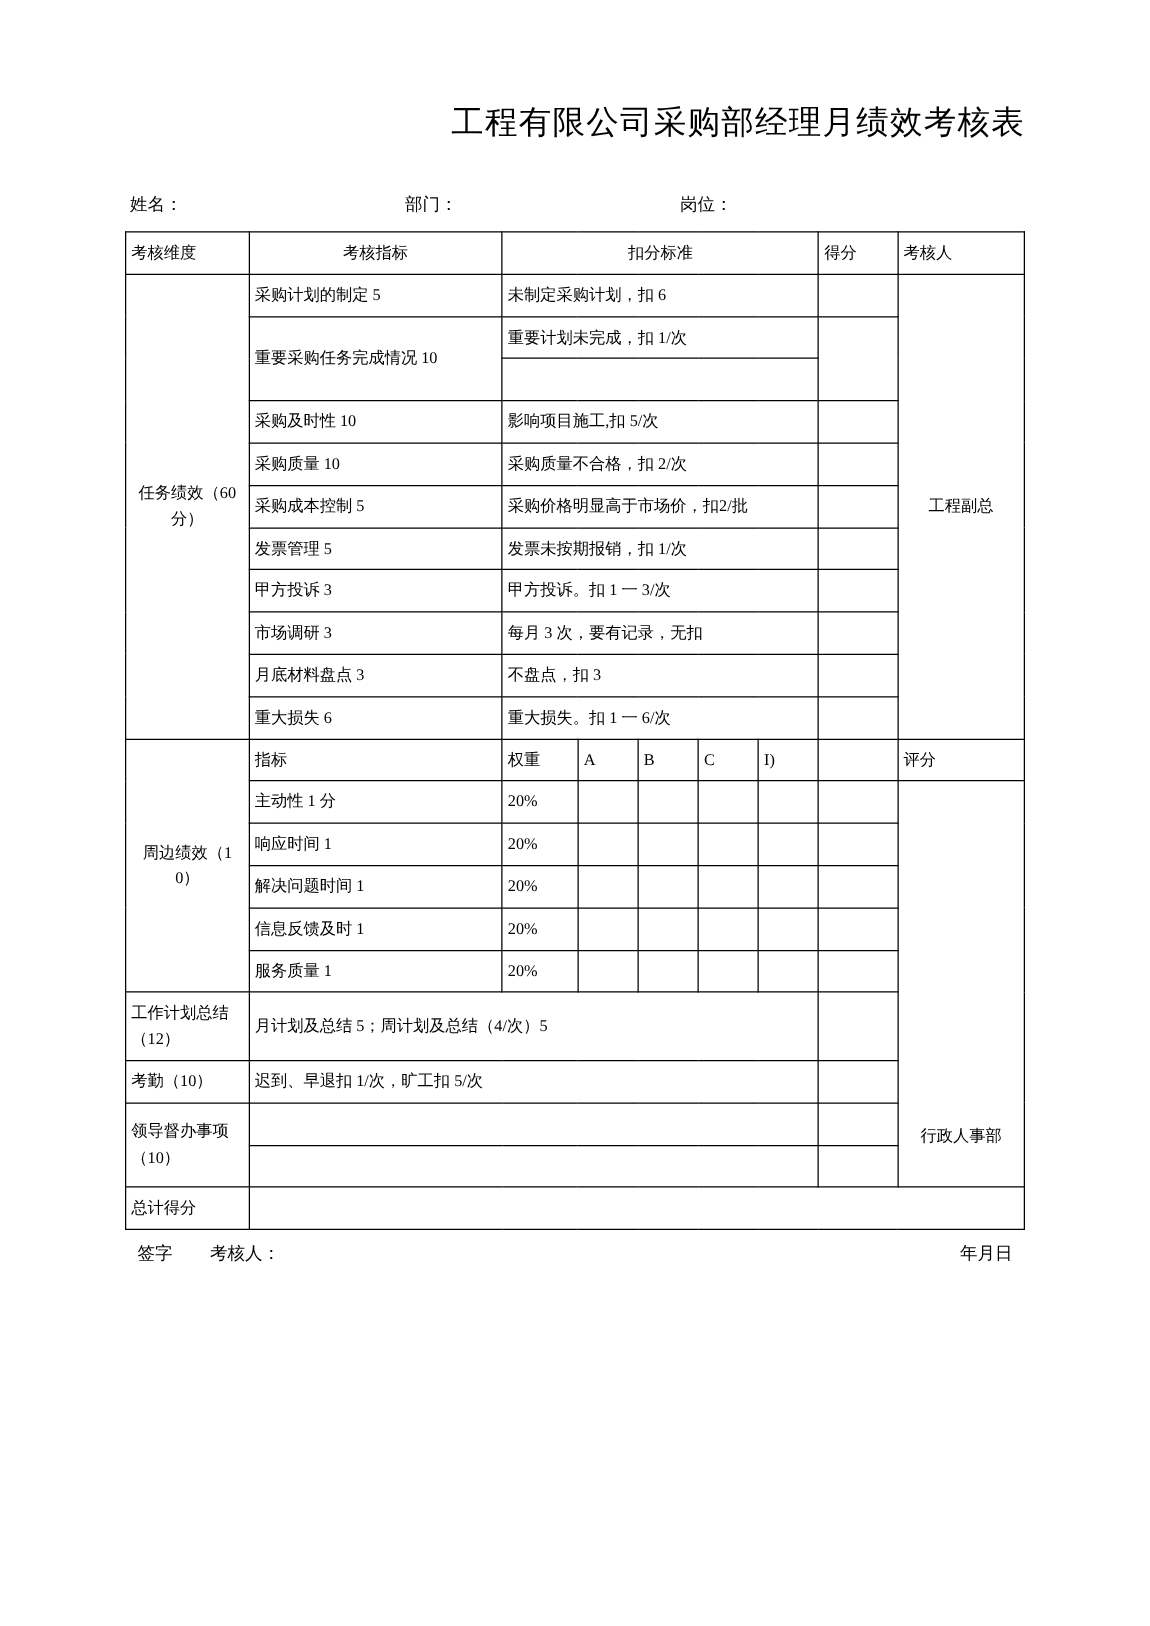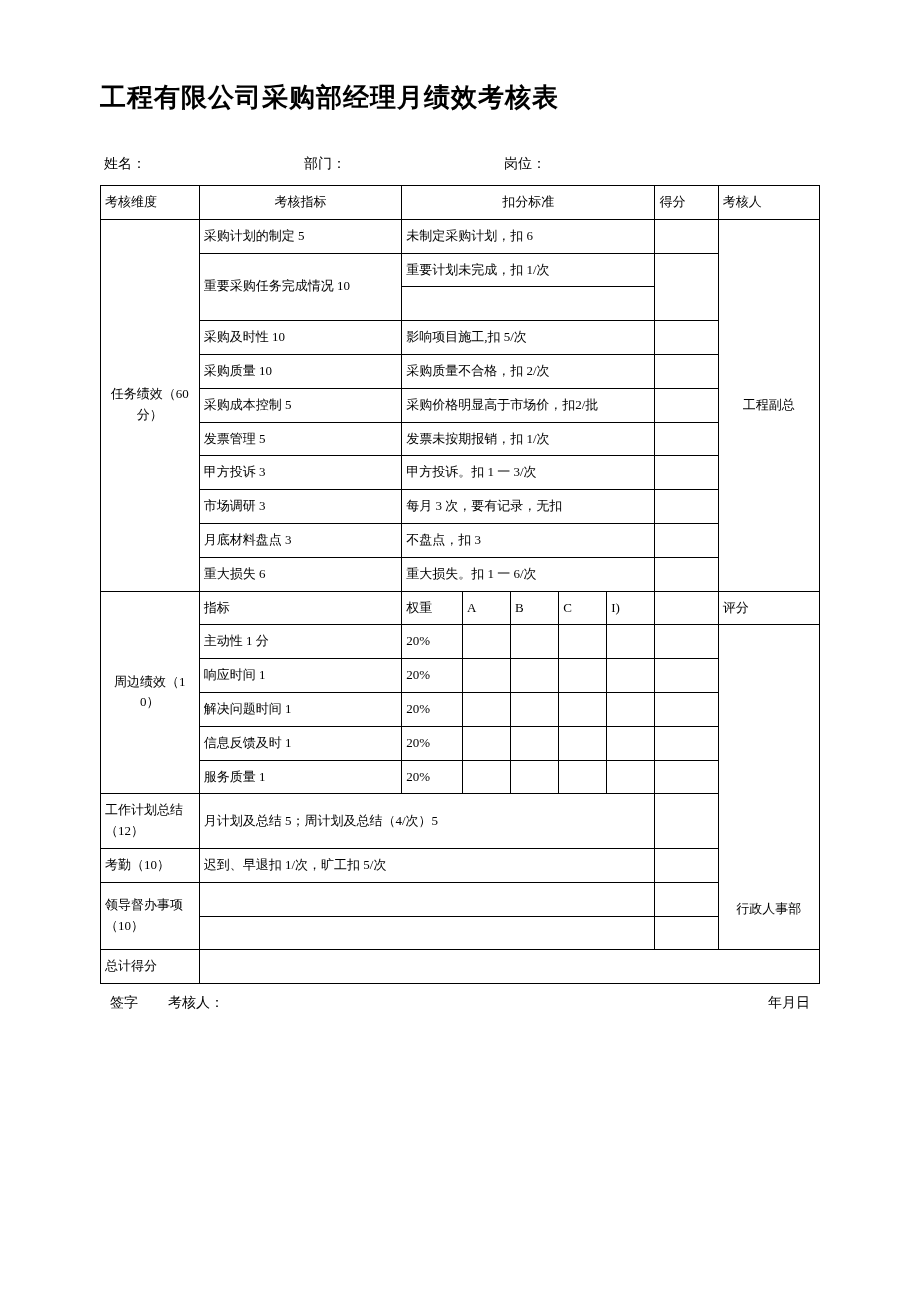--- a/index.html
+++ b/index.html
@@ -5,30 +5,31 @@
     * { box-sizing: border-box; margin: 0; padding: 0; }
     body {
       font-family: "SimSun", "宋体", serif;
       font-size: 14px;
       color: #000;
       background: #fff;
       width: 920px;
       padding: 80px 100px 40px 100px;
     }
     h1 {
-      text-align: left;
+      text-align: right;
       font-size: 26px;
-      font-weight: bold;
+      font-weight: normal;
       margin-bottom: 40px;
       letter-spacing: 1px;
     }
     .header-row {
       display: flex;
       margin-bottom: 8px;
       padding: 0 4px 4px 4px;
+      gap: 20px;
     }
     .header-row .field {
       padding-right: 8px;
     }
     .header-row .label { }
     .header-row .sp1 { width: 200px; }
     .header-row .sp2 { width: 200px; }
     table {
       border-collapse: collapse;
       width: 100%;

